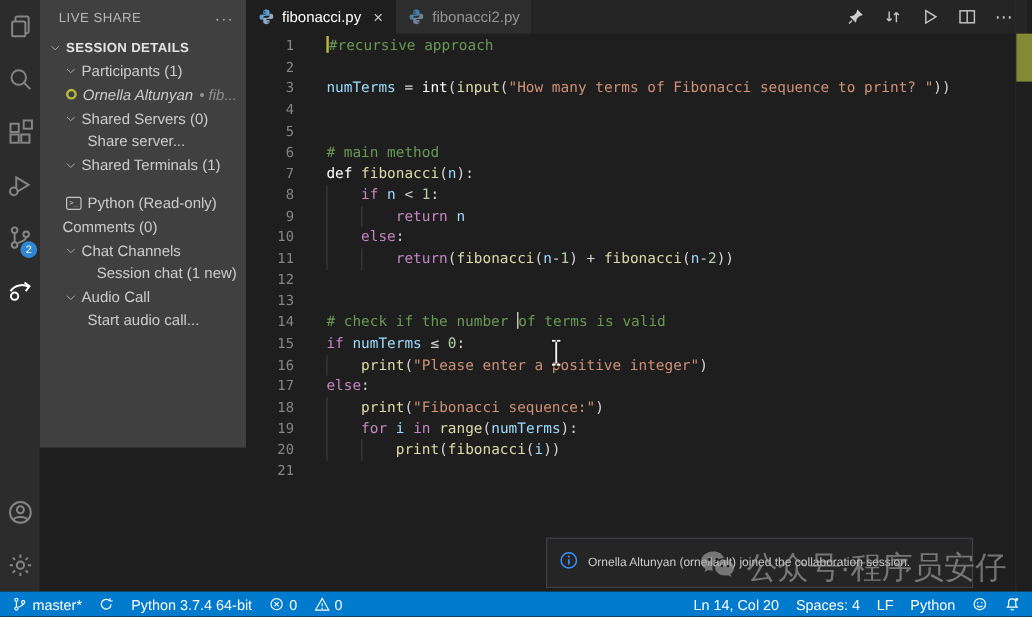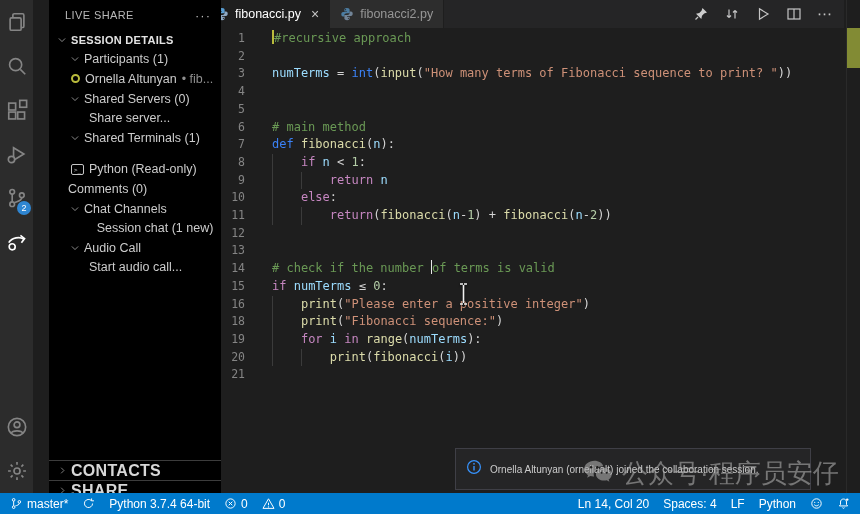--- a/index.html
+++ b/index.html
@@ -10,54 +10,54 @@
     color:#cccccc; -webkit-font-smoothing:antialiased;
   }
   
   .activity-bar { position:absolute; left:0; top:0; width:33px; height:493px; background:#2c2c2c; display:flex; flex-direction:column; z-index:3; }
   .ab-item { position:relative; width:33px; height:44px; display:flex; align-items:center; justify-content:center; color:#858585; cursor:pointer; }
   .ab-item.active { color:#ffffff; }
   .ab-item svg { width:22px; height:22px; }
   .ab-bottom { margin-top:auto; }
   .ab-badge { position:absolute; right:2px; bottom:5px; min-width:14px; height:14px; border-radius:8px; background:#2f86d2; color:#fff; font-size:9px; line-height:14px; text-align:center; padding:0 3px; }
   
-  .sidebar { position:absolute; left:49px; top:0; width:172px; height:493px; background:#000000; z-index:2; overflow:hidden; }
+  .sidebar { position:absolute; left:33px; top:0; width:172px; height:373px; background:#404040; z-index:2; overflow:hidden; }
   .sb-header { height:30px; display:flex; align-items:center; padding:0 10px 0 16px; }
   .sb-title { font-size:11px; color:#b8b8b8; letter-spacing:.4px; }
   .sb-more { margin-left:auto; color:#bbbbbb; font-size:13px; letter-spacing:1px; cursor:pointer; }
   .tree { position:absolute; top:30px; left:0; right:0; }
   .tree-row { position:relative; height:19.6px; display:flex; align-items:center; font-size:12.5px; color:#cccccc; cursor:pointer; white-space:nowrap; }
   .tree-row.header .t-label { font-weight:700; font-size:11px; color:#e3e3e3; letter-spacing:.3px; }
   .t-chev { width:14px; height:14px; display:inline-flex; align-items:center; justify-content:center; margin-right:2px; color:#b6b6b6; flex:0 0 auto; }
   .t-chev svg { width:10px; height:10px; }
   .t-icon { margin-right:5px; flex:0 0 auto; display:inline-flex; }
   .p-circle { width:9px; height:9px; border-radius:50%; border:2px solid #b9bb3c; }
   .term-ic { width:13px; height:11px; border:1px solid #c5c5c5; border-radius:2px; font:6px "DejaVu Sans Mono",monospace; color:#c5c5c5; display:flex; align-items:center; justify-content:center; }
   .t-suffix { color:#8f8f8f; margin-left:5px; }
   .sb-section { position:absolute; left:0; right:0; height:20px; border-top:1px solid #3c3c3c; display:flex; align-items:center; font-size:16px; font-weight:700; color:#d7d7d7; padding-left:6px; cursor:pointer; letter-spacing:.3px; }
   .sb-section .t-chev svg { width:9px; height:9px; }
   
   .editor { position:absolute; left:205px; top:0; width:655px; height:493px; background:#1e1e1e; }
-  .tabbar { position:absolute; top:0; left:0; right:16px; height:28px; background:#252526; display:flex; align-items:stretch; }
+  .tabbar { position:absolute; top:0; left:0; right:4px; height:28px; background:#252526; display:flex; align-items:stretch; }
   .tab { display:flex; align-items:center; gap:6px; padding:0 10px; font-size:12.5px; cursor:pointer; border-right:1px solid #1e1e1e; }
   .tab.active { background:#1e1e1e; color:#ffffff; }
   .tab.inactive { background:#2d2d2d; color:#969696; }
   .tab .close { font-size:14px; color:#c5c5c5; margin-left:4px; cursor:pointer; }
   .tab svg { width:14px; height:14px; }
   .actions { margin-left:auto; display:flex; align-items:center; gap:13px; padding-right:10px; color:#c5c5c5; }
   .actions .act { display:flex; align-items:center; justify-content:center; width:18px; height:18px; cursor:pointer; }
   .actions svg { width:16px; height:16px; }
   .act-more { font-size:15px; letter-spacing:1px; color:#c5c5c5; }
   
   .code { position:absolute; top:28px; left:0; right:0; bottom:0; padding-top:2px; cursor:text; }
   .cl { position:relative; height:17.71px; line-height:17.71px; white-space:pre; font-family:"DejaVu Sans Mono","Liberation Mono",monospace; font-size:12px; }
   .ln { display:inline-block; width:40px; text-align:right; color:#858585; font-size:11.5px; vertical-align:top; }
   .ct { display:inline-block; margin-left:27px; }
   .guide { position:absolute; top:0; bottom:0; width:1px; background:#3b3b3b; }
-  .c-comment{color:#6a9955}.c-keyword{color:#c586c0}.c-type{color:#3b82f6}
+  .c-comment{color:#6a9955}.c-keyword{color:#c586c0}.c-type{color:#ffffff}
   .c-func{color:#dcdcaa}.c-string{color:#ce9178}.c-number{color:#b5cea8}
   .c-variable{color:#9cdcfe}.c-plain{color:#d4d4d4}
   .cursor-local { display:inline-block; width:0; height:14px; border-left:1.6px solid #e8e8e8; vertical-align:-2px; }
   .cursor-remote { display:inline-block; width:0; height:14px; border-left:2px solid #b9bb3c; vertical-align:-2px; }
   .ovr-marker { position:absolute; right:0; top:0; width:13px; height:40px; background:#8d9736; opacity:.9; }
   .ovr-line { position:absolute; right:13px; top:0; bottom:0; width:1px; background:#2a2a2a; }
   
   .toast { position:absolute; left:455px; top:448px; width:356px; height:42px; background:#252526; border:1px solid #3f3f46; display:flex; align-items:center; gap:8px; padding:0 10px; z-index:5; }
   .toast-text { font-size:10px; color:#cccccc; white-space:nowrap; overflow:hidden; }
   .toast svg { width:16px; height:16px; flex:0 0 auto; }
@@ -169,21 +169,21 @@
           <span class="t-label">SESSION DETAILS</span>
         </div>
         <div class="tree-row" style="padding-left: 19px;">
           <span class="t-chev">
             <svg viewBox="0 0 16 16" fill="none" stroke="currentColor" stroke-width="1.2">
               <path d="M3 5.5l5 5 5-5"></path>
             </svg>
           </span>
           <span class="t-label">Participants (1)</span>
         </div>
-        <div class="tree-row" style="padding-left: 22px;">
+        <div class="tree-row" style="padding-left: 22px; font-style: italic;">
           <span class="t-icon">
             <span class="p-circle"></span>
           </span>
           <span class="t-label">Ornella Altunyan</span>
           <span class="t-suffix">• fib...</span>
         </div>
         <div class="tree-row" style="padding-left: 19px;">
           <span class="t-chev">
             <svg viewBox="0 0 16 16" fill="none" stroke="currentColor" stroke-width="1.2">
               <path d="M3 5.5l5 5 5-5"></path>
@@ -326,20 +326,21 @@
         <div class="cl"><span class="ln">7</span><span class="ct"><span class="c-type">def</span><span class="c-plain"> </span><span class="c-func">fibonacci</span><span class="c-plain">(</span><span class="c-variable">n</span><span class="c-plain">):</span></span></div>
         <div class="cl"><span class="guide" style="left: 67px;"></span><span class="ln">8</span><span class="ct"><span class="c-plain">    </span><span class="c-keyword">if</span><span class="c-plain"> </span><span class="c-variable">n</span><span class="c-plain"> &lt; </span><span class="c-number">1</span><span class="c-plain">:</span></span></div>
         <div class="cl"><span class="guide" style="left: 67px;"></span><span class="guide" style="left: 95.9px;"></span><span class="ln">9</span><span class="ct"><span class="c-plain">        </span><span class="c-keyword">return</span><span class="c-plain"> </span><span class="c-variable">n</span></span></div>
         <div class="cl"><span class="guide" style="left: 67px;"></span><span class="ln">10</span><span class="ct"><span class="c-plain">    </span><span class="c-keyword">else</span><span class="c-plain">:</span></span></div>
         <div class="cl"><span class="guide" style="left: 67px;"></span><span class="guide" style="left: 95.9px;"></span><span class="ln">11</span><span class="ct"><span class="c-plain">        </span><span class="c-keyword">return</span><span class="c-plain">(</span><span class="c-func">fibonacci</span><span class="c-plain">(</span><span class="c-variable">n</span><span class="c-plain">-</span><span class="c-number">1</span><span class="c-plain">) + </span><span class="c-func">fibonacci</span><span class="c-plain">(</span><span class="c-variable">n</span><span class="c-plain">-</span><span class="c-number">2</span><span class="c-plain">))</span></span></div>
         <div class="cl"><span class="ln">12</span><span class="ct"></span></div>
         <div class="cl"><span class="ln">13</span><span class="ct"></span></div>
         <div class="cl"><span class="ln">14</span><span class="ct"><span class="c-comment"># check if the number </span><span class="cursor-local"></span><span class="c-comment">of terms is valid</span></span></div>
         <div class="cl"><span class="ln">15</span><span class="ct"><span class="c-keyword">if</span><span class="c-plain"> </span><span class="c-variable">numTerms</span><span class="c-plain"> ≤ </span><span class="c-number">0</span><span class="c-plain">:</span></span></div>
         <div class="cl"><span class="guide" style="left: 67px;"></span><span class="ln">16</span><span class="ct"><span class="c-plain">    </span><span class="c-func">print</span><span class="c-plain">(</span><span class="c-string">"Please enter a positive integer"</span><span class="c-plain">)</span></span></div>
+        <div class="cl"><span class="ln">17</span><span class="ct"><span class="c-keyword">else</span><span class="c-plain">:</span></span></div>
         <div class="cl"><span class="guide" style="left: 67px;"></span><span class="ln">18</span><span class="ct"><span class="c-plain">    </span><span class="c-func">print</span><span class="c-plain">(</span><span class="c-string">"Fibonacci sequence:"</span><span class="c-plain">)</span></span></div>
         <div class="cl"><span class="guide" style="left: 67px;"></span><span class="ln">19</span><span class="ct"><span class="c-plain">    </span><span class="c-keyword">for</span><span class="c-plain"> </span><span class="c-variable">i</span><span class="c-plain"> </span><span class="c-keyword">in</span><span class="c-plain"> </span><span class="c-func">range</span><span class="c-plain">(</span><span class="c-variable">numTerms</span><span class="c-plain">):</span></span></div>
         <div class="cl"><span class="guide" style="left: 67px;"></span><span class="guide" style="left: 95.9px;"></span><span class="ln">20</span><span class="ct"><span class="c-plain">        </span><span class="c-func">print</span><span class="c-plain">(</span><span class="c-func">fibonacci</span><span class="c-plain">(</span><span class="c-variable">i</span><span class="c-plain">))</span></span></div>
         <div class="cl"><span class="ln">21</span><span class="ct"></span></div>
       </div>
     <div class="ovr-line"></div>
     <div class="ovr-marker" style="top:28px"></div>
   </div>
 
   <div class="toast">

